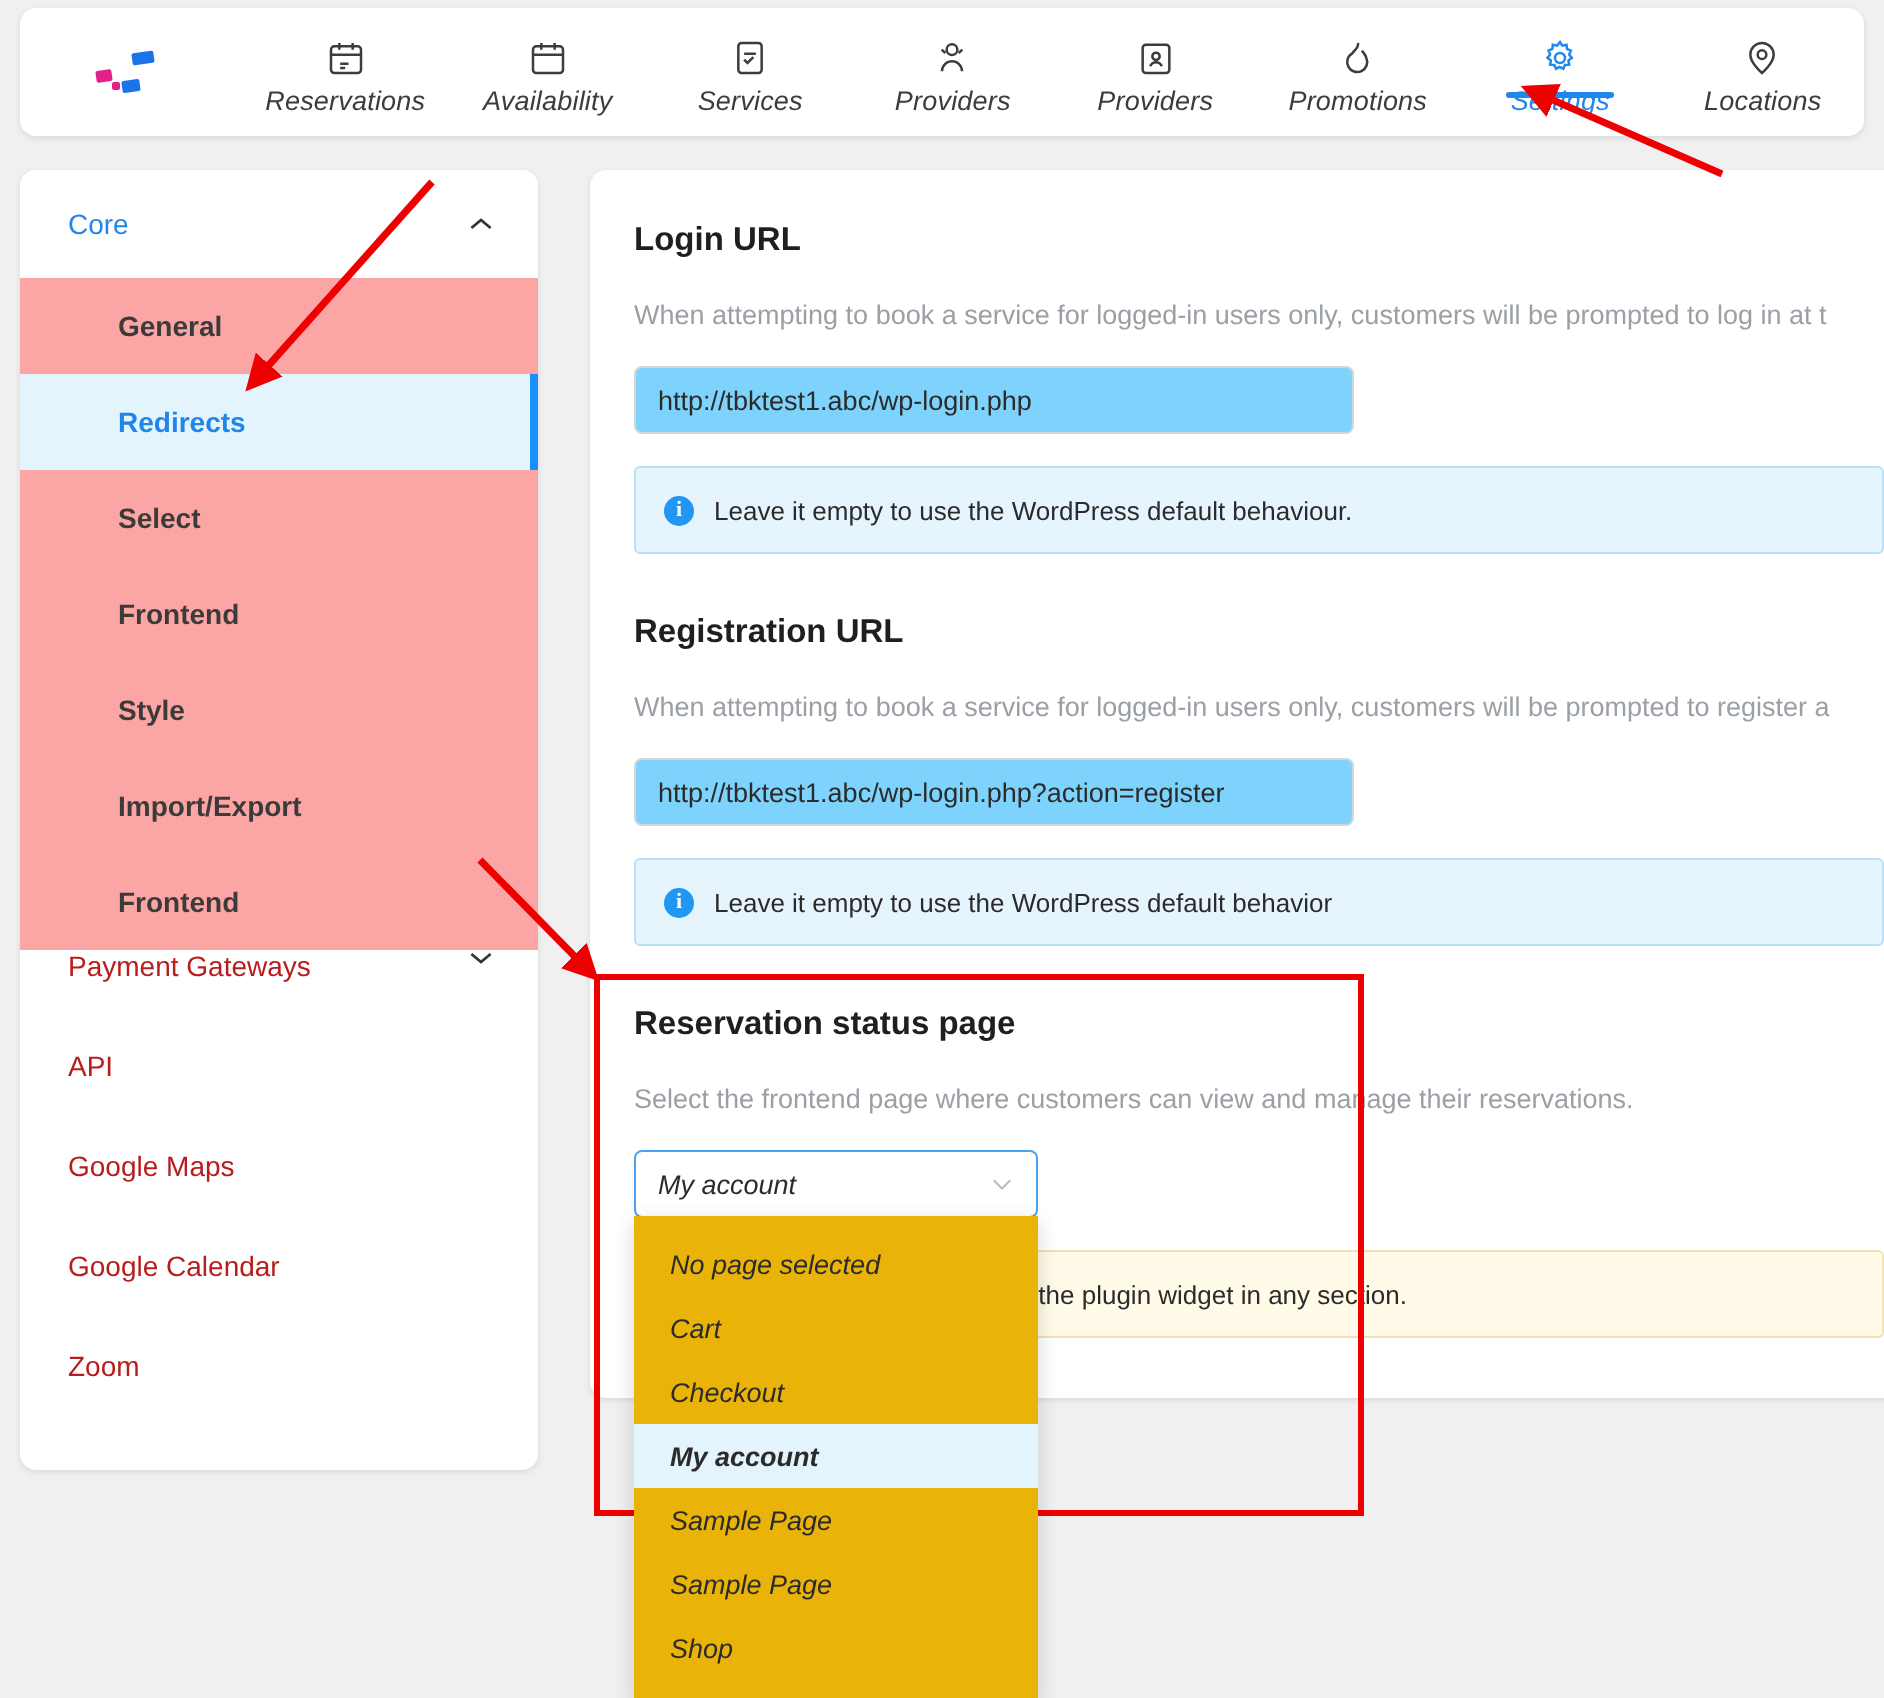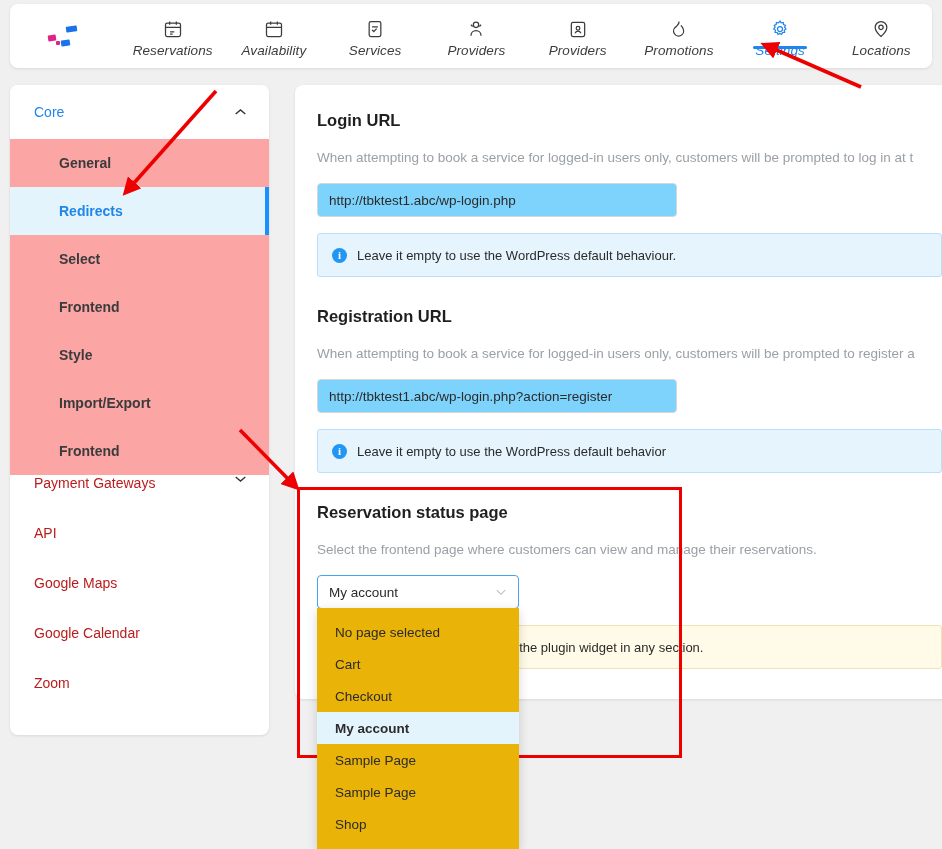--- a/index.html
+++ b/index.html
@@ -171,21 +171,21 @@
     font-family: "Liberation Serif", serif;
   }
   .notice.warn {
     background: #fffbe8;
     border: 1px solid #f0e2b4;
   }
   .sec { margin-bottom: 30px; }
   .sec:last-child { margin-bottom: 0; }
 
   
-  .selwrap { position: relative; width: 234px; }
+  .selwrap { position: relative; width: 234px; font-style: italic; }
   .selbox {
     width: 202px; height: 34px;
     border: 1px solid #4aa3ef;
     border-radius: 4px;
     background: #fff;
     display: flex; align-items: center;
     padding: 0 11px;
     font-size: 13.5px;
     color: #2b2b2b;
     cursor: pointer;

